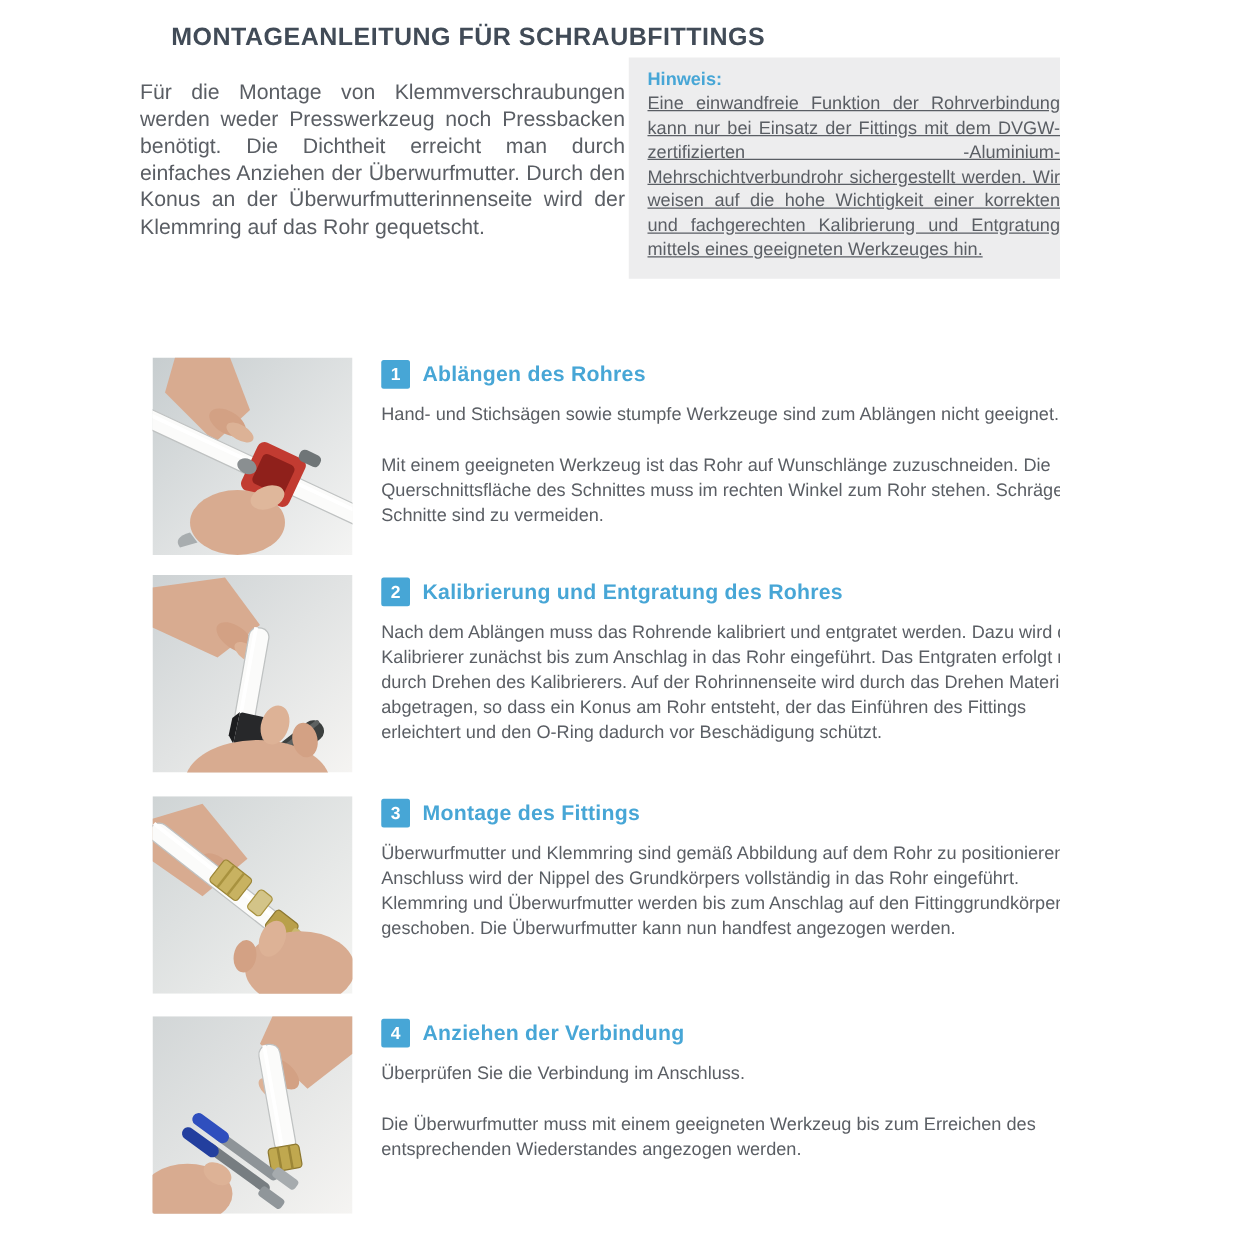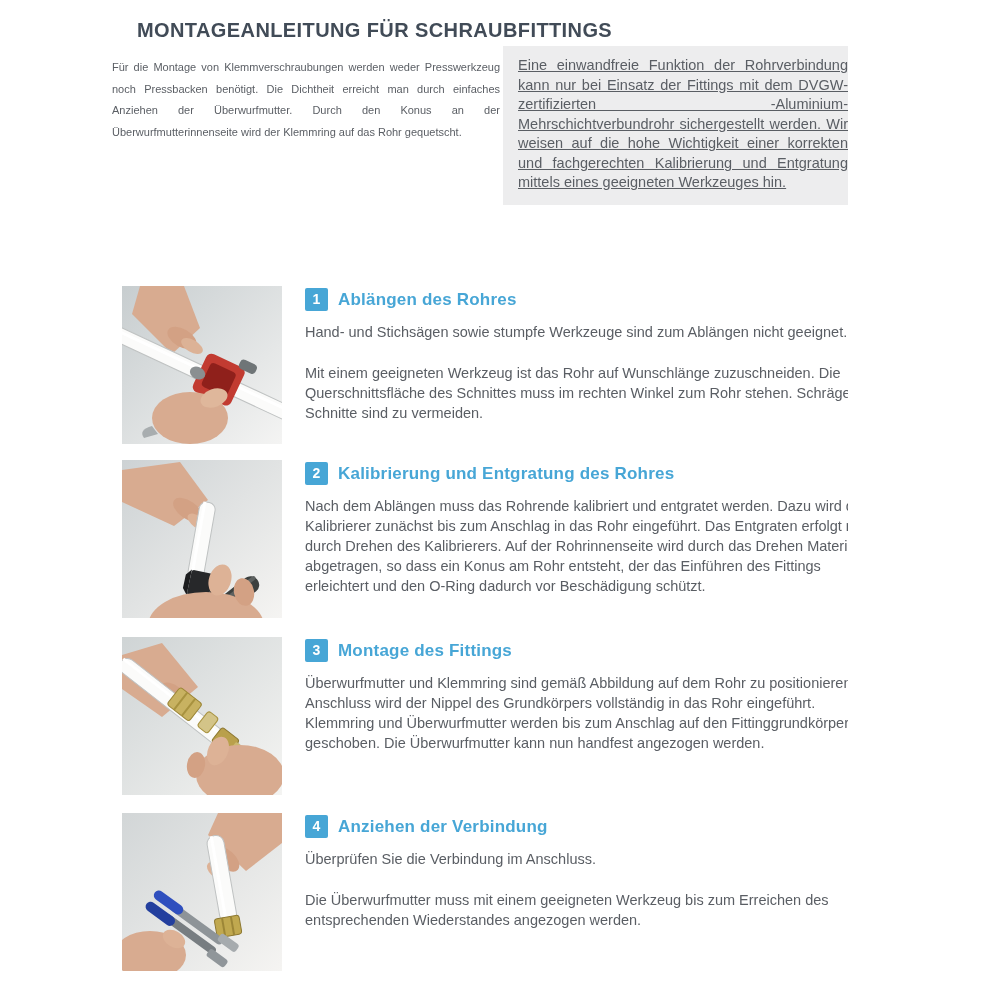--- a/index.html
+++ b/index.html
@@ -12,21 +12,21 @@
   .page{
     position:relative;width:848px;height:1000px;background:#ffffff;overflow:hidden;
     font-family:"Liberation Sans", sans-serif;color:var(--body);
   }
   .doc-title{
     position:absolute;left:137px;top:6px;width:720px;
     font-size:20px;font-weight:bold;letter-spacing:0.4px;color:var(--title);
   }
   .intro{
     position:absolute;left:112px;top:46px;width:388px;
-    font-size:11px;line-height:21.5px;text-align:justify;hyphens:manual;
+    font-size:17px;line-height:21.5px;text-align:justify;hyphens:manual;
   }
   .note-box{
     position:absolute;left:503px;top:46px;width:360px;min-height:149px;
     background:var(--note-bg);box-sizing:border-box;padding:10px 15px 12px 15px;
   }
   .note-label{
     font-size:14.5px;font-weight:bold;color:var(--accent);margin:0 0 2px 0;
   }
   .note-text{
     font-size:14.5px;line-height:19.5px;text-align:justify;hyphens:manual;text-decoration:underline;
@@ -54,20 +54,21 @@
 </head>
 <body>
 
 <div class="page">
 
   <h1 class="doc-title">MONTAGEANLEITUNG FÜR SCHRAUBFITTINGS</h1>
 
   <p class="intro">Für die Montage von Klemmverschraubungen werden we­der Presswerkzeug noch Pressbacken benötigt. Die Dicht­heit erreicht man durch einfaches Anziehen der Über­wurf­mutter. Durch den Konus an der Überwurfmutterinnenseite wird der Klemmring auf das Rohr gequetscht.</p>
 
   <div class="note-box">
+    <p class="note-label">Hinweis:</p>
     <p class="note-text" style="margin:0">Eine einwandfreie Funktion der Rohrverbindung kann nur bei Einsatz der Fittings mit dem DVGW-zertifizierten   -Aluminium-Mehrschichtverbundrohr sicher­ge­stellt werden. Wir weisen auf die hohe Wichtigkeit einer korrekten und fachgerechten Kalibrierung und Entgra­tung mittels eines geeigneten Werkzeuges hin.</p>
   </div>
 
   <svg class="photo" style="top:286px" viewBox="0 0 160 158" aria-hidden="true">
     <defs>
       <linearGradient id="bg1" x1="0" y1="0" x2="1" y2="1">
         <stop offset="0" stop-color="#c7cdcf"></stop>
           <stop offset="1" stop-color="#f4f4f3"></stop>
       </linearGradient>
     </defs>

